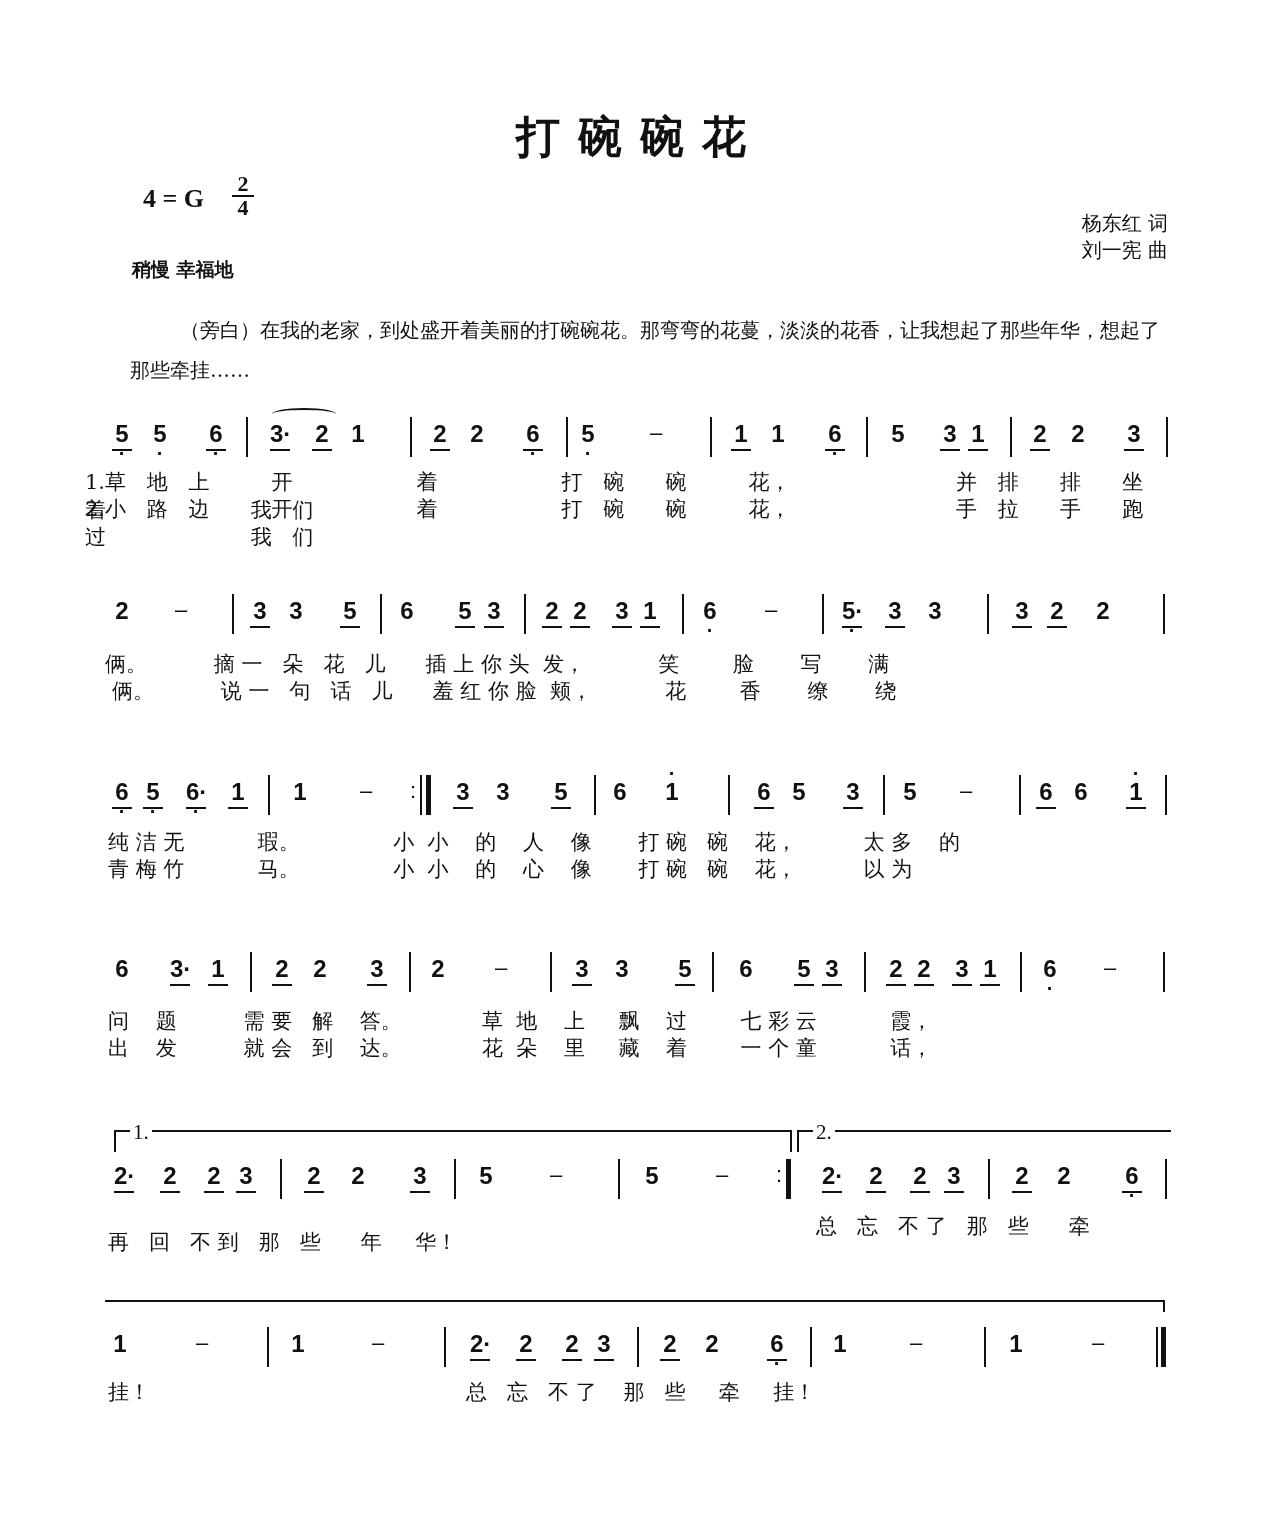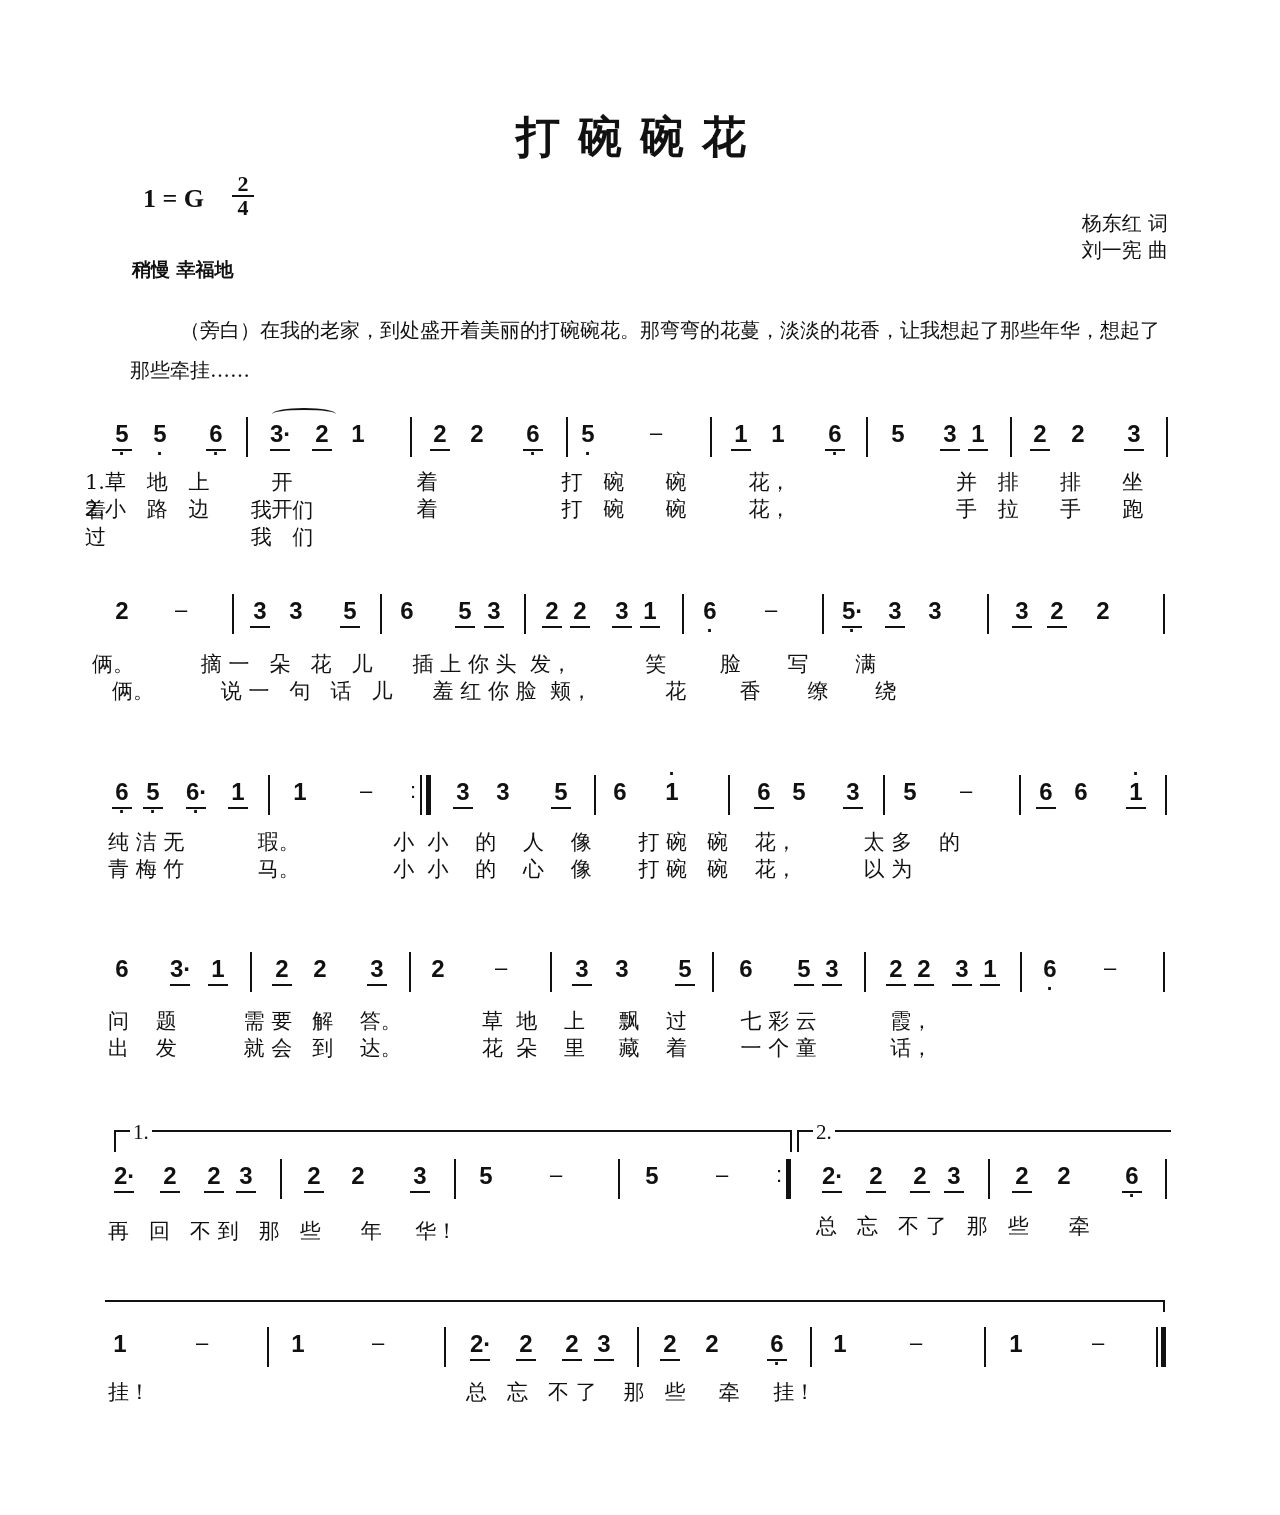--- a/index.html
+++ b/index.html
@@ -21,21 +21,21 @@
   .dash { position: absolute; font-size: 22px; font-family: "Liberation Sans", sans-serif; }
   .bl { position: absolute; width: 2px; background: #111; height: 40px; }
   .lyr { position: absolute; font-family: "DejaVu Serif", serif; font-size: 21px; }
   .tie { position: absolute; border-top: 2px solid #111; border-radius: 50% 50% 0 0; height: 10px; }
   .volta { position: absolute; border-top: 2px solid #111; height: 14px; }
 </style>
 </head>
 <body>
 
 <div class="abs title">打碗碗花</div>
-<div class="abs key">1 = G</div>
+<div class="abs key">4 = G</div>
 <div class="abs ts">
   <div>2</div>
   <div class="bar"></div>
   <div>4</div>
 </div>
 <div class="abs credits">
   <div>杨东红 词</div>
   <div>刘一宪 曲</div>
 </div>
 <div class="abs tempo">稍慢 幸福地</div>
@@ -95,21 +95,21 @@
   <span class="dash" style="left:765px;top:0">–</span>
   <span class="bl" style="left:822px;top:-3px"></span>
   <span class="note ul1 dotb" style="left:842px;top:0">5·</span>
   <span class="note ul1" style="left:885px;top:0">3</span>
   <span class="note" style="left:925px;top:0">3</span>
   <span class="bl" style="left:987px;top:-3px"></span>
   <span class="note ul1" style="left:1012px;top:0">3</span>
   <span class="note ul1" style="left:1047px;top:0">2</span>
   <span class="note" style="left:1093px;top:0">2</span>
   <span class="bl" style="left:1163px;top:-3px"></span>
-  <div class="lyr" style="left:92px;top:53px">俩。&nbsp;&nbsp;&nbsp;&nbsp;&nbsp;&nbsp;&nbsp;&nbsp;&nbsp; 摘 一&nbsp;&nbsp; 朵&nbsp;&nbsp; 花&nbsp;&nbsp; 儿&nbsp;&nbsp;&nbsp;&nbsp;&nbsp; 插 上 你 头&nbsp; 发，&nbsp;&nbsp;&nbsp;&nbsp;&nbsp;&nbsp;&nbsp;&nbsp;&nbsp;&nbsp; 笑&nbsp;&nbsp;&nbsp;&nbsp;&nbsp;&nbsp;&nbsp; 脸&nbsp;&nbsp;&nbsp;&nbsp;&nbsp;&nbsp; 写&nbsp;&nbsp;&nbsp;&nbsp;&nbsp;&nbsp; 满</div>
+  <div class="lyr" style="left:105px;top:53px">俩。&nbsp;&nbsp;&nbsp;&nbsp;&nbsp;&nbsp;&nbsp;&nbsp;&nbsp; 摘 一&nbsp;&nbsp; 朵&nbsp;&nbsp; 花&nbsp;&nbsp; 儿&nbsp;&nbsp;&nbsp;&nbsp;&nbsp; 插 上 你 头&nbsp; 发，&nbsp;&nbsp;&nbsp;&nbsp;&nbsp;&nbsp;&nbsp;&nbsp;&nbsp;&nbsp; 笑&nbsp;&nbsp;&nbsp;&nbsp;&nbsp;&nbsp;&nbsp; 脸&nbsp;&nbsp;&nbsp;&nbsp;&nbsp;&nbsp; 写&nbsp;&nbsp;&nbsp;&nbsp;&nbsp;&nbsp; 满</div>
   <div class="lyr" style="left:112px;top:80px">俩。&nbsp;&nbsp;&nbsp;&nbsp;&nbsp;&nbsp;&nbsp;&nbsp;&nbsp; 说 一&nbsp;&nbsp; 句&nbsp;&nbsp; 话&nbsp;&nbsp; 儿&nbsp;&nbsp;&nbsp;&nbsp;&nbsp; 羞 红 你 脸&nbsp; 颊，&nbsp;&nbsp;&nbsp;&nbsp;&nbsp;&nbsp;&nbsp;&nbsp;&nbsp;&nbsp; 花&nbsp;&nbsp;&nbsp;&nbsp;&nbsp;&nbsp;&nbsp; 香&nbsp;&nbsp;&nbsp;&nbsp;&nbsp;&nbsp; 缭&nbsp;&nbsp;&nbsp;&nbsp;&nbsp;&nbsp; 绕</div>
 </div>
 
 <div class="row" style="top:778px">
   <span class="note ul1 dotb" style="left:112px;top:0">6</span>
   <span class="note ul1 dotb" style="left:143px;top:0">5</span>
   <span class="note ul1 dotb" style="left:186px;top:0">6·</span>
   <span class="note ul1" style="left:228px;top:0">1</span>
   <span class="bl" style="left:268px;top:-3px"></span>
   <span class="note" style="left:290px;top:0">1</span>
@@ -196,21 +196,21 @@
     <span class="note ul1" style="left:822px;top:0">2·</span>
     <span class="note ul1" style="left:866px;top:0">2</span>
     <span class="note ul1" style="left:910px;top:0">2</span>
     <span class="note ul1" style="left:944px;top:0">3</span>
     <span class="bl" style="left:988px;top:-3px"></span>
     <span class="note ul1" style="left:1012px;top:0">2</span>
     <span class="note" style="left:1054px;top:0">2</span>
     <span class="note ul1 dotb" style="left:1122px;top:0">6</span>
     <span class="bl" style="left:1165px;top:-3px"></span>
   </div>
-  <div class="lyr" style="left:108px;top:97px">再&nbsp;&nbsp; 回&nbsp;&nbsp; 不 到&nbsp;&nbsp; 那&nbsp;&nbsp; 些&nbsp;&nbsp;&nbsp;&nbsp;&nbsp; 年&nbsp;&nbsp;&nbsp;&nbsp; 华！</div>
+  <div class="lyr" style="left:108px;top:108px">再&nbsp;&nbsp; 回&nbsp;&nbsp; 不 到&nbsp;&nbsp; 那&nbsp;&nbsp; 些&nbsp;&nbsp;&nbsp;&nbsp;&nbsp; 年&nbsp;&nbsp;&nbsp;&nbsp; 华！</div>
   <div class="lyr" style="left:816px;top:92px">总&nbsp;&nbsp; 忘&nbsp;&nbsp; 不 了&nbsp;&nbsp; 那&nbsp;&nbsp; 些&nbsp;&nbsp;&nbsp;&nbsp;&nbsp; 牵</div>
 </div>
 
 <div class="row" style="top:1300px">
   <div style="position:absolute;left:105px;top:0;width:1058px;border-top:2px solid #111;border-right:2px solid #111;height:10px"></div>
   <div style="position:absolute;top:30px;left:0;width:1280px">
     <span class="note" style="left:110px;top:0">1</span>
     <span class="dash" style="left:196px;top:0">–</span>
     <span class="bl" style="left:267px;top:-3px"></span>
     <span class="note" style="left:288px;top:0">1</span>

